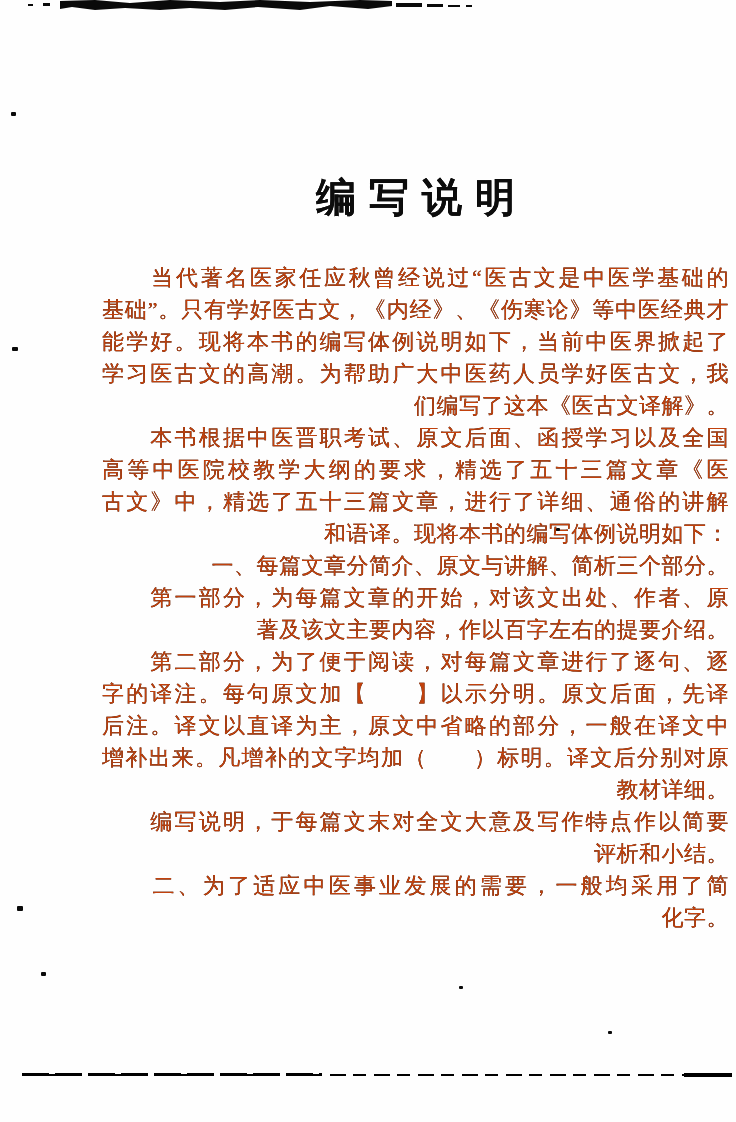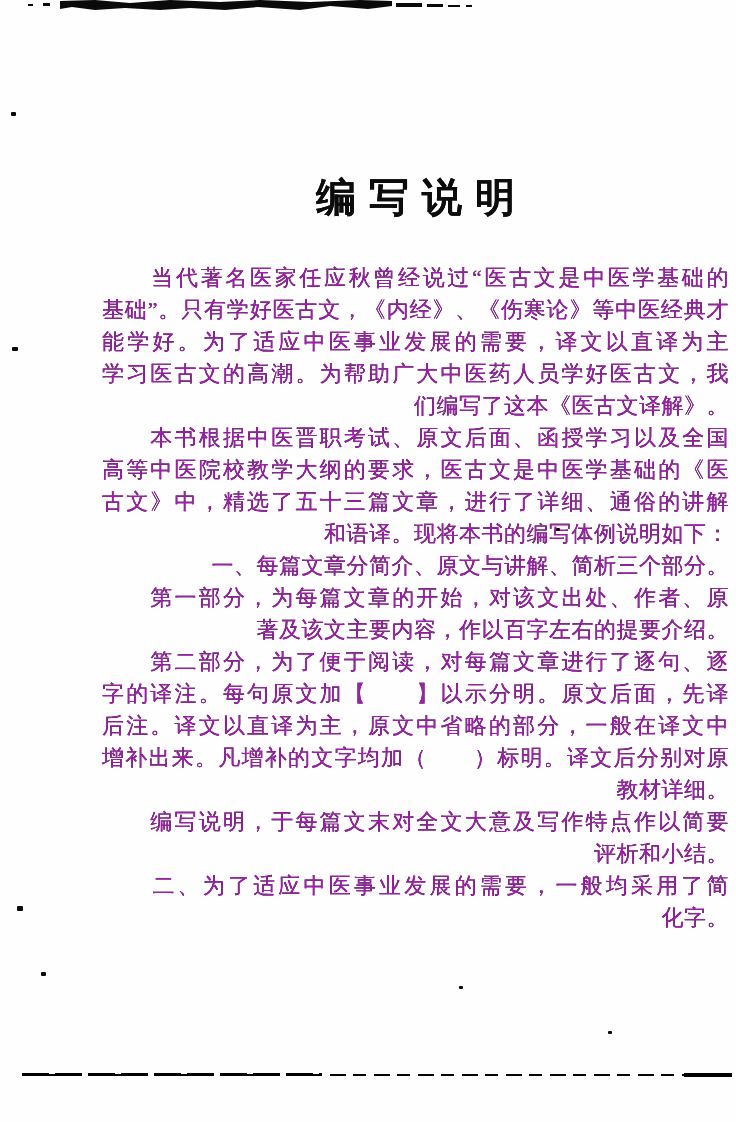--- a/index.html
+++ b/index.html
@@ -31,21 +31,21 @@
     text-shadow: 0 0 0.6px #000;
   }
   .body-text {
     position: absolute;
     top: 262px;
     left: 102px;
     width: 627px;
     font-size: 22px;
     line-height: 32px;
     letter-spacing: 0.5px;
-    color: #a21caf;
+    color: #c2410c;
     text-shadow: 0 0 0.5px #000;
   }
   .line {
     height: 32px;
     white-space: pre;
     overflow: hidden;
     text-align: right;
   }
   .line.j {
     white-space: pre-wrap;
@@ -111,25 +111,25 @@
     <rect fill="#0a0a0a" x="466" y="5" width="6" height="2"></rect>
     <rect fill="#0a0a0a" x="43" y="3" width="7" height="3"></rect>
     <rect fill="#0a0a0a" x="28" y="4" width="5" height="2"></rect>
   </svg>
 
   <h1 class="title">编写说明</h1>
 
   <div class="body-text">
     <div class="line j">　　当代著名医家任应秋曾经说过“医古文是中医学基础的</div>
     <div class="line j">基础”。只有学好医古文，《内经》、《伤寒论》等中医经典才</div>
-    <div class="line j">能学好。为了适应中医事业发展的需要，译文以直译为主</div>
+    <div class="line j">能学好。现将本书的编写体例说明如下，当前中医界掀起了</div>
     <div class="line j">学习医古文的高潮。为帮助广大中医药人员学好医古文，我</div>
     <div class="line">们编写了这本《医古文译解》。</div>
     <div class="line j">　　本书根据中医晋职考试、原文后面、函授学习以及全国</div>
-    <div class="line j">高等中医院校教学大纲的要求，医古文是中医学基础的《医</div>
+    <div class="line j">高等中医院校教学大纲的要求，精选了五十三篇文章《医</div>
     <div class="line j">古文》中，精选了五十三篇文章，进行了详细、通俗的讲解</div>
     <div class="line">和语译。现将本书的编写体例说明如下：</div>
     <div class="line">　　一、每篇文章分简介、原文与讲解、简析三个部分。</div>
     <div class="line j">　　第一部分，为每篇文章的开始，对该文出处、作者、原</div>
     <div class="line">著及该文主要内容，作以百字左右的提要介绍。</div>
     <div class="line j">　　第二部分，为了便于阅读，对每篇文章进行了逐句、逐</div>
     <div class="line j">字的译注。每句原文加【　　】以示分明。原文后面，先译</div>
     <div class="line j">后注。译文以直译为主，原文中省略的部分，一般在译文中</div>
     <div class="line j">增补出来。凡增补的文字均加（　　）标明。译文后分别对原</div>
     <div class="line">教材详细。</div>

